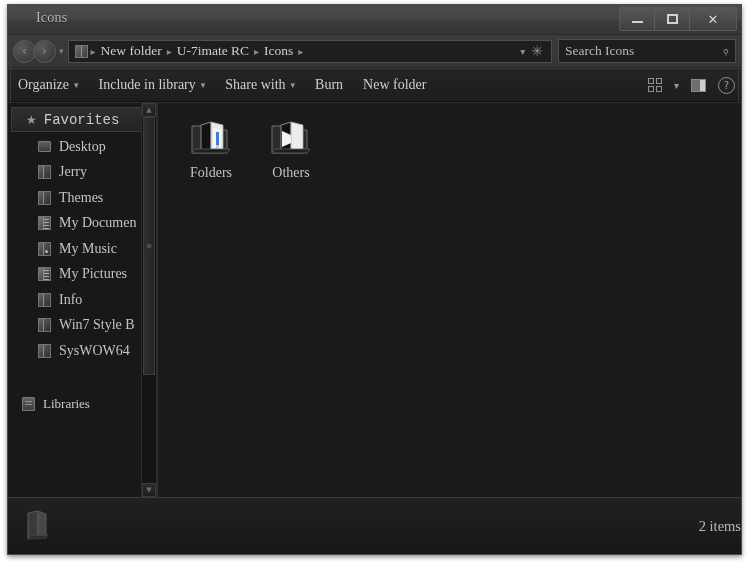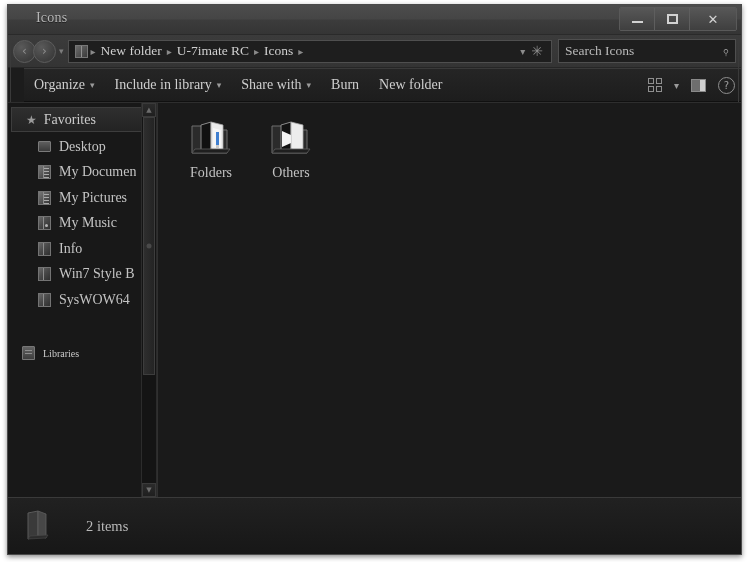--- a/index.html
+++ b/index.html
@@ -210,21 +210,20 @@
   
   .toolbar {
     height: 32px;
     background: linear-gradient(to bottom, #252525, #1d1d1d);
     display: flex;
     align-items: center;
     padding: 0 0;
     flex: 0 0 auto;
     border-bottom: 1px solid #101010;
     border-top: 1px solid #3a3a3a;
-    margin-left: 16px;
   }
   .tbitem {
     display: flex;
     align-items: center;
     color: #cfcfcf;
     font-size: 14px;
     padding: 0 10px;
     height: 24px;
     white-space: nowrap;
   }
@@ -306,20 +305,21 @@
   }
   .nav-section .star {
     color: #9a9a9a;
     font-size: 12px;
     margin-right: 7px;
     font-family: "DejaVu Sans", sans-serif;
   }
   .nav-section .lbl {
     color: #cbcbcb;
     font-size: 14px;
+    font-family: Liberation Mono, monospace;
   }
   .nav-item {
     display: flex;
     align-items: center;
     height: 25.5px;
     padding-left: 30px;
   }
   .nav-item .lbl {
     color: #c4c4c4;
     font-size: 14px;
@@ -328,21 +328,21 @@
   }
   .nav-gap { height: 28px; }
   .nav-group {
     display: flex;
     align-items: center;
     height: 25.5px;
     padding-left: 14px;
   }
   .nav-group .lbl {
     color: #cbcbcb;
-    font-size: 10px;
+    font-size: 13px;
   }
 
   
   .ficon {
     width: 13px; height: 14px;
     margin-right: 8px;
     flex: 0 0 auto;
     position: relative;
     background: linear-gradient(135deg, #6a6a6a 0%, #4a4a4a 45%, #2f2f2f 100%);
     border: 1px solid #737373;
@@ -477,20 +477,21 @@
   
   .statusbar {
     height: 56px;
     flex: 0 0 auto;
     background: linear-gradient(to bottom, #212121, #171717);
     border-top: 1px solid #3a3a3a;
     display: flex;
     align-items: center;
     padding-left: 12px;
     position: relative;
+    justify-content: space-between;
   }
   .status-folder { width: 34px; height: 34px; flex: 0 0 auto; }
   .status-text {
     margin-left: 32px;
     color: #b9b9b9;
     font-size: 14.5px;
   }
 </style>
 </head>
 <body>
@@ -597,30 +598,38 @@
           <div class="nav-section">
             <span class="star">★</span>
             <span class="lbl">Favorites</span>
           </div>
 
           <div class="nav-item">
             <span class="ficon desk"></span>
             <span class="lbl">Desktop</span>
           </div>
           <div class="nav-item">
+            <span class="ficon"></span>
+            <span class="lbl">Jerry</span>
+          </div>
+          <div class="nav-item">
+            <span class="ficon"></span>
+            <span class="lbl">Themes</span>
+          </div>
+          <div class="nav-item">
             <span class="ficon doc"></span>
             <span class="lbl">My Documen</span>
           </div>
           <div class="nav-item">
+            <span class="ficon music"></span>
+            <span class="lbl">My Music</span>
+          </div>
+          <div class="nav-item">
             <span class="ficon doc"></span>
             <span class="lbl">My Pictures</span>
-          </div>
-          <div class="nav-item">
-            <span class="ficon music"></span>
-            <span class="lbl">My Music</span>
           </div>
           <div class="nav-item">
             <span class="ficon"></span>
             <span class="lbl">Info</span>
           </div>
           <div class="nav-item">
             <span class="ficon"></span>
             <span class="lbl">Win7 Style B</span>
           </div>
           <div class="nav-item">

